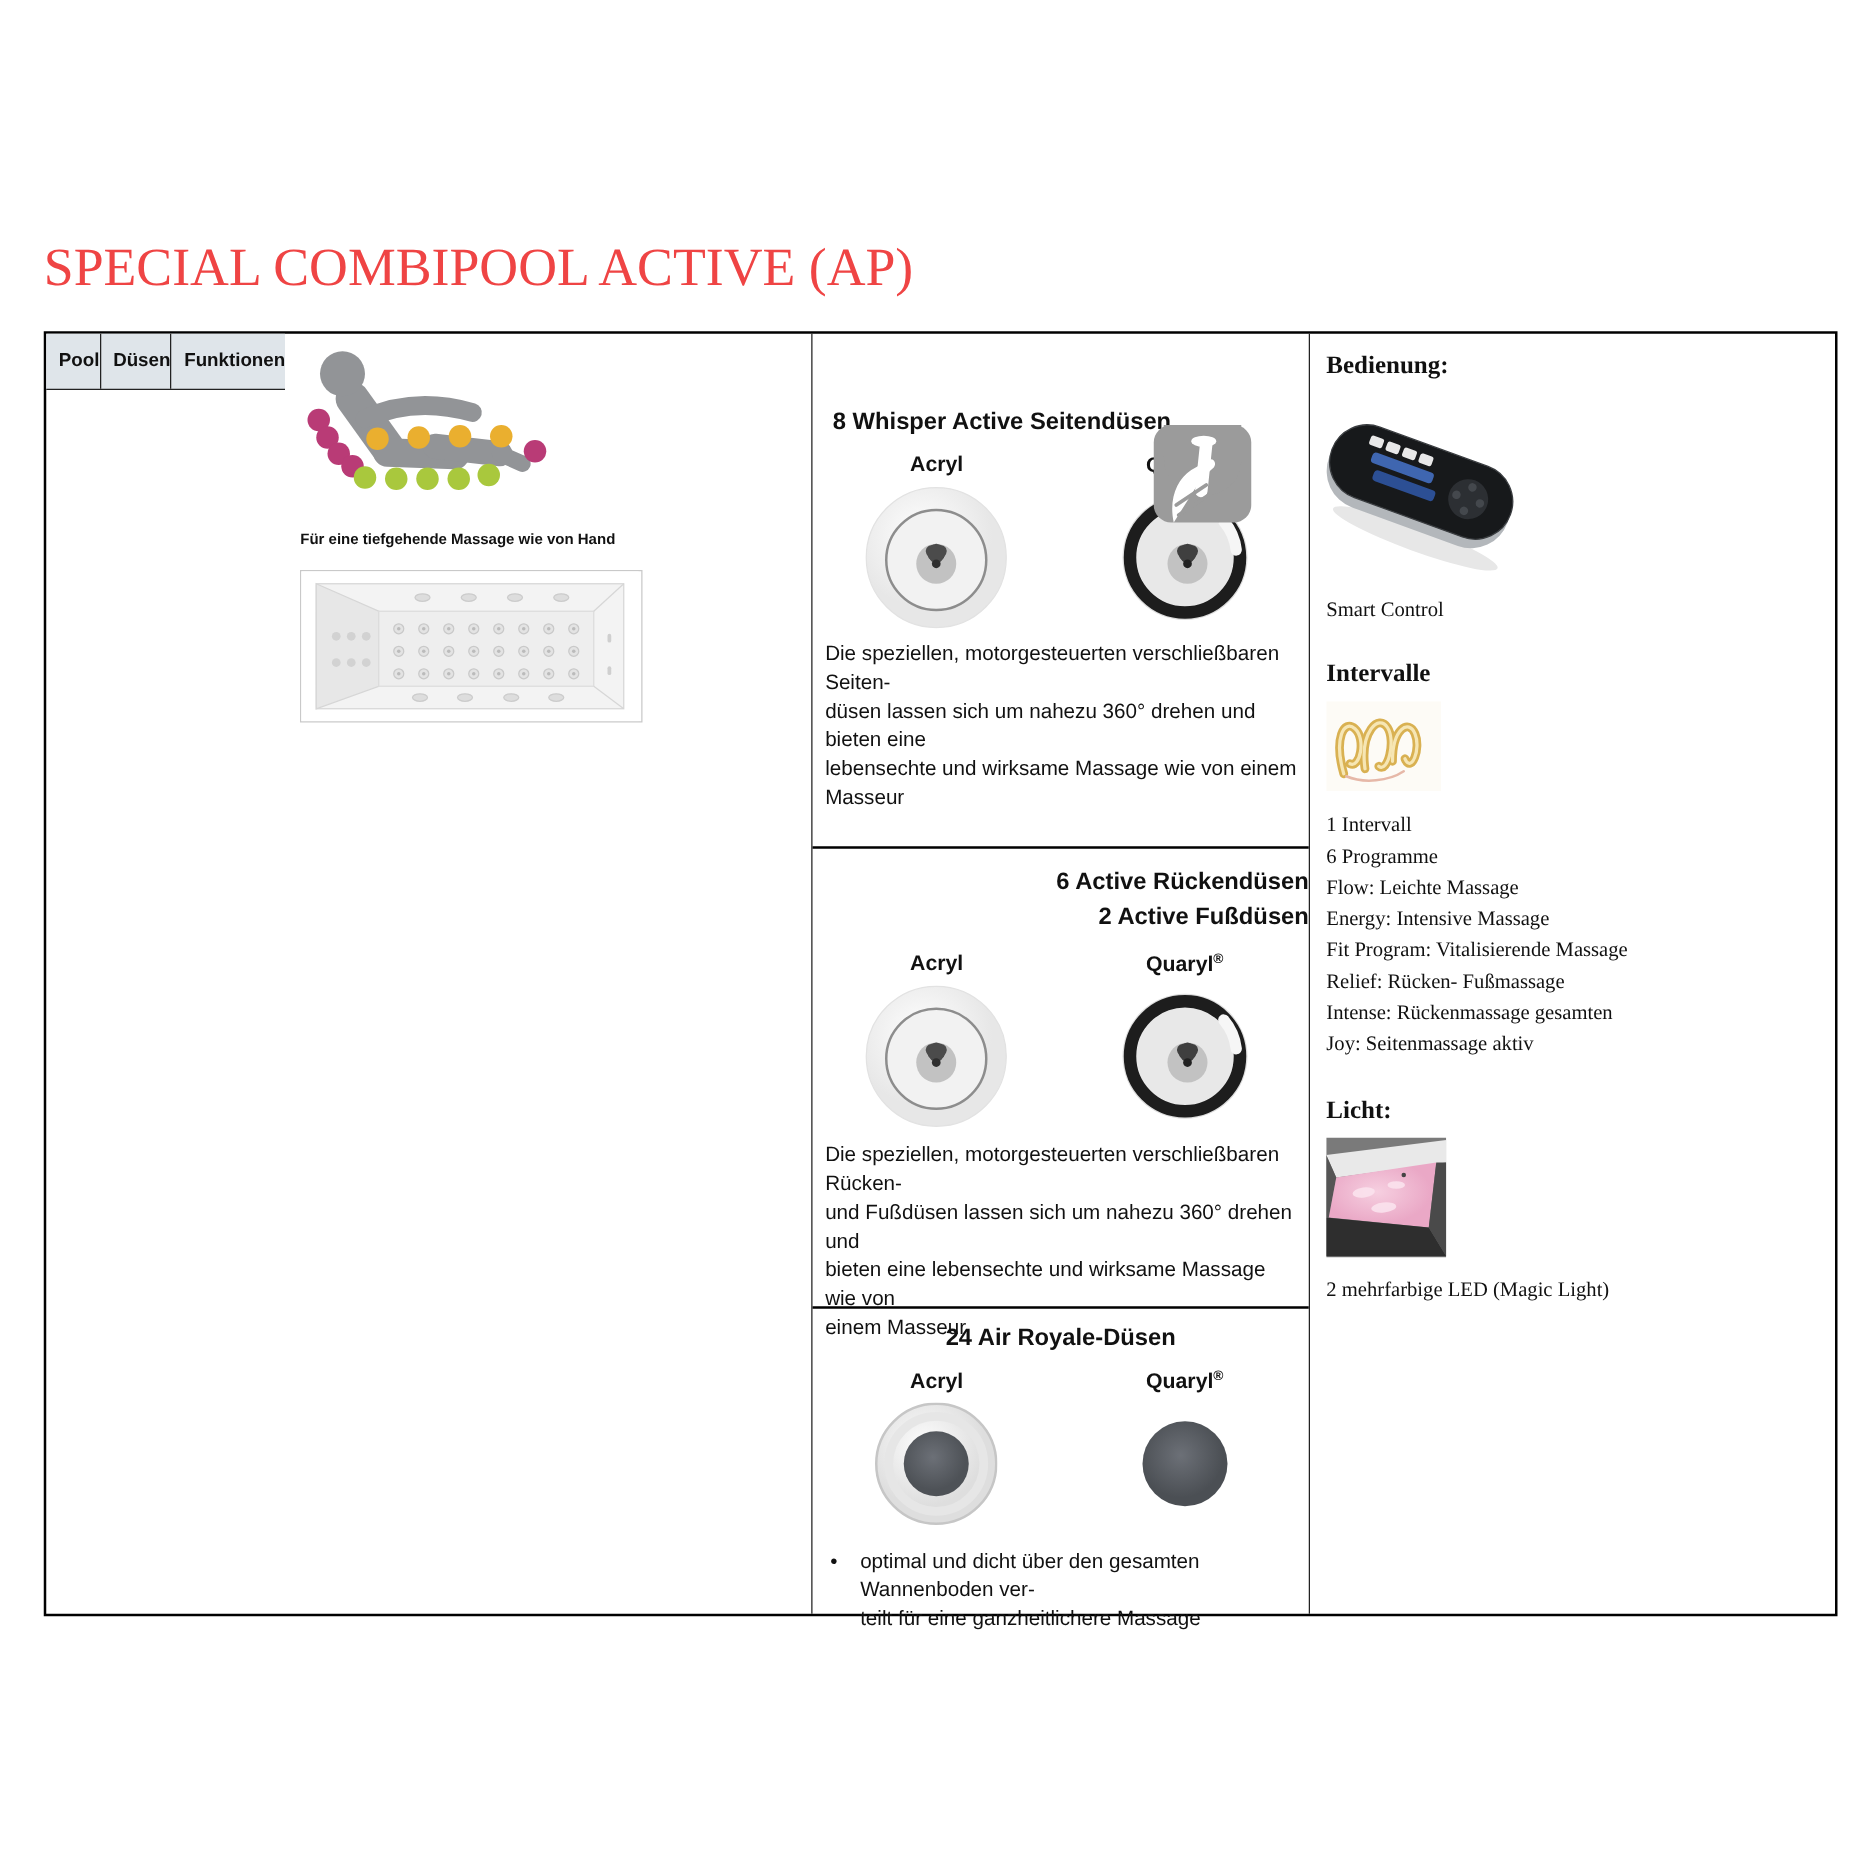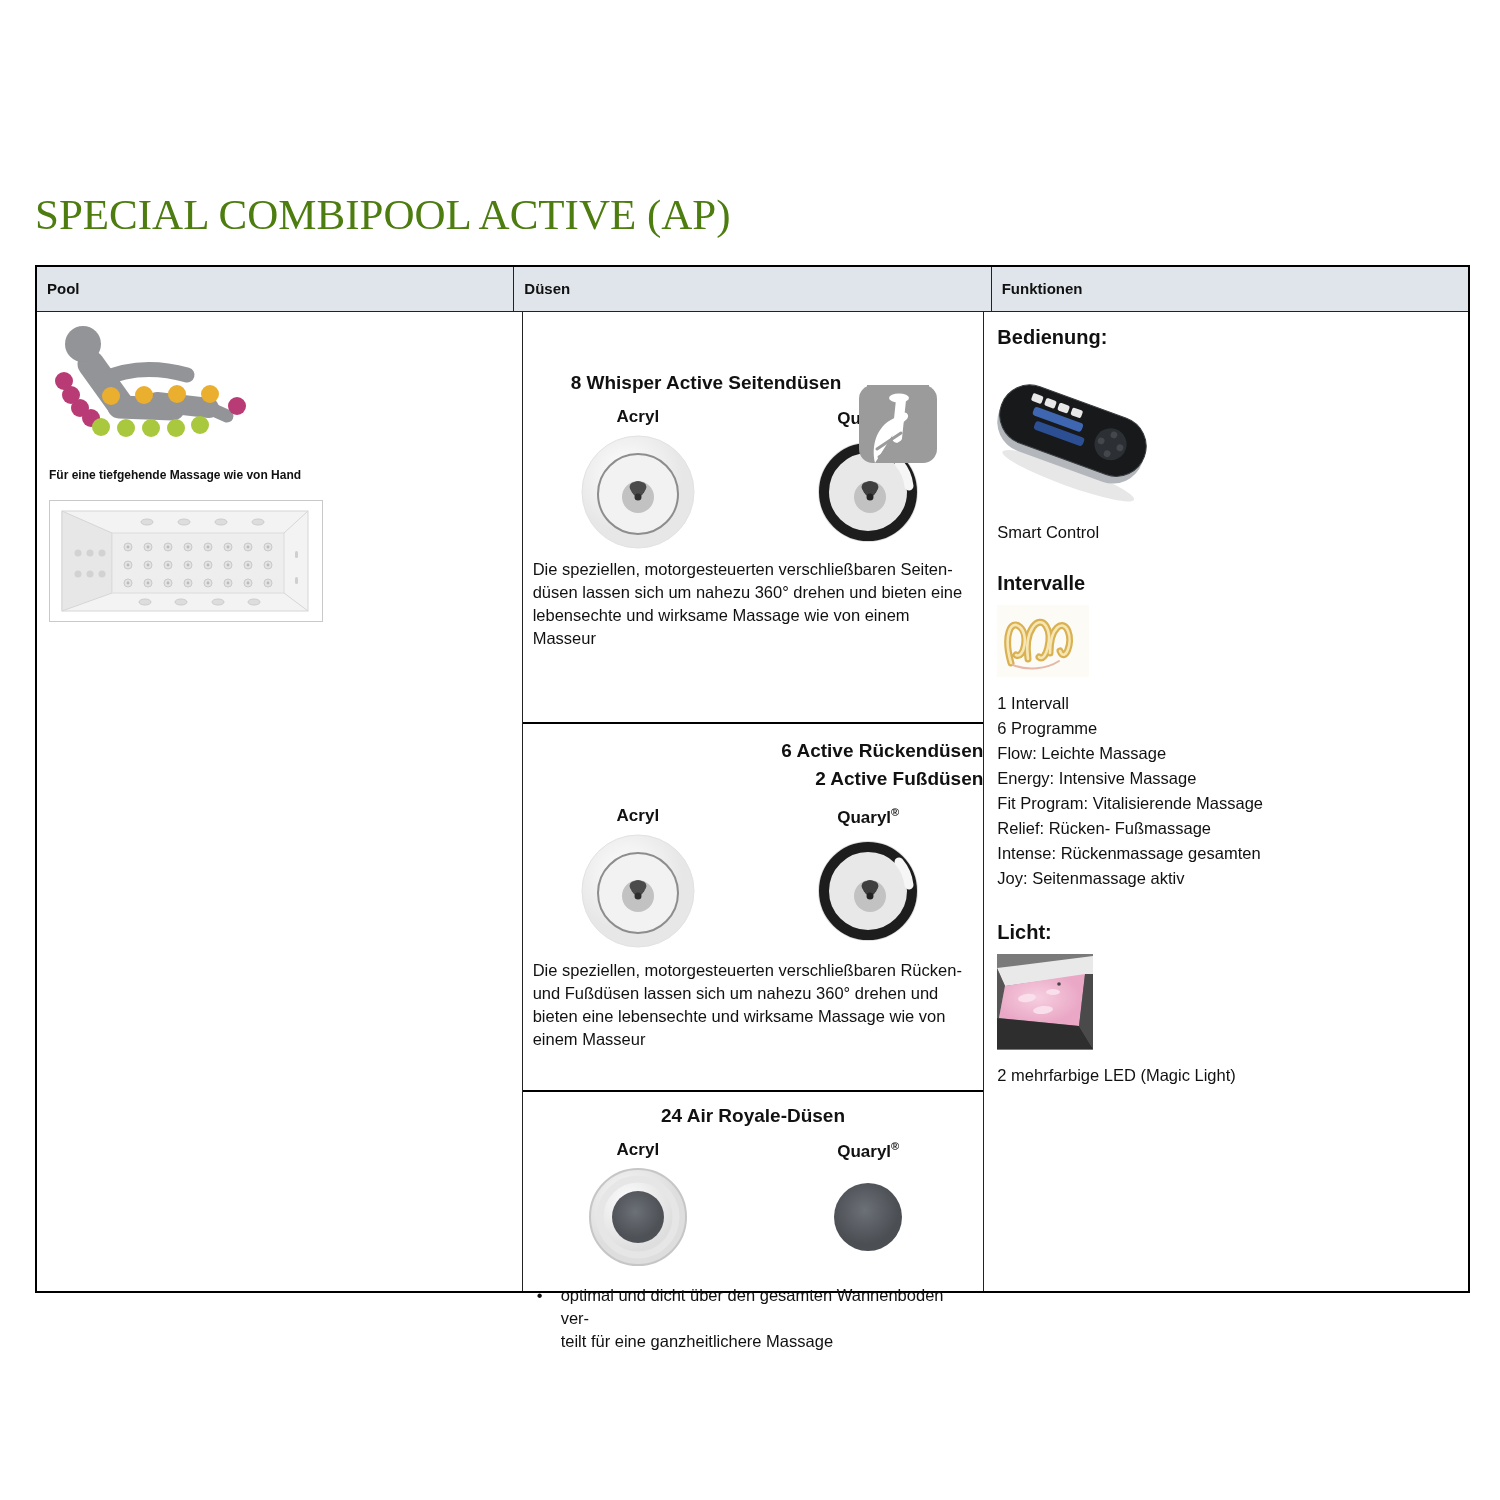--- a/index.html
+++ b/index.html
@@ -1,21 +1,21 @@
 <!DOCTYPE html>
 <html><head>
 <meta charset="utf-8">
 <style>
   html,body{margin:0;padding:0;background:#fff;}
   .page{position:relative;width:1500px;height:1500px;background:#ffffff;
         font-family:"Liberation Sans",sans-serif;color:#111;overflow:hidden;}
   .title{position:absolute;left:35px;top:190px;font-family:"Liberation Serif",serif;
-         font-size:43px;font-weight:400;color:#4d7c0f;letter-spacing:0px;white-space:nowrap;}
+         font-size:43px;font-weight:400;color:#ef4444;letter-spacing:0px;white-space:nowrap;}
   .spec-table{position:absolute;left:35px;top:265px;width:1431px;height:1024px;
-              border:2px solid #000;display:flex;flex-direction:column;}
+              border:2px solid #000;display:flex;}
   .thead{display:flex;height:44px;background:#dfe5ea;border-bottom:1px solid #222;flex:none;}
   .th{flex:1;font-size:15px;font-weight:bold;padding:13px 0 0 10px;box-sizing:border-box;}
   .th + .th{border-left:1px solid #222;}
   .tbody{display:flex;flex:1;min-height:0;}
   .col{flex:1;box-sizing:border-box;position:relative;min-width:0;}
   .col + .col{border-left:1px solid #222;}
   .pool-col{padding:12px 12px 0 12px;}
   .pool-caption{font-size:12px;font-weight:bold;margin-top:12px;}
   .tub-frame{margin-top:18px;width:272px;border:1px solid #c9c9c9;background:#fff;line-height:0;}
   .duesen-section{box-sizing:border-box;position:relative;}
@@ -30,21 +30,21 @@
   .mat-row{display:flex;margin-top:13px;}
   .mat-cell{flex:1;text-align:center;font-size:17px;font-weight:bold;}
   .mat-cell sup{font-size:11px;}
   .img-row{display:flex;align-items:center;margin-top:6px;}
   .img-cell{flex:1;display:flex;justify-content:center;align-items:center;line-height:0;}
   .desc{font-size:16.5px;line-height:23px;white-space:pre-line;padding:0 8px 0 10px;margin-top:9px;}
   .s2 .desc{margin-top:11px;}
   .bullet-row{display:flex;padding:0 8px 0 10px;margin-top:18px;font-size:16.5px;line-height:23px;}
   .bullet-marker{width:24px;flex:none;padding-left:4px;}
   .bullet-text{white-space:pre-line;}
-  .fn-col{padding:10px 10px 0 13px;}
+  .fn-col{padding:10px 10px 0 13px;font-family:Liberation Serif, serif;}
   .fn-h{font-size:20px;font-weight:bold;margin-top:4px;}
   .fn-remote{margin-top:10px;line-height:0;}
   .fn-text{font-size:16.5px;margin-top:16px;}
   .fn-h2{font-size:20px;font-weight:bold;margin-top:30px;}
   .squiggle-wrap{margin-top:10px;line-height:0;}
   .programs{margin-top:14px;font-size:16.5px;line-height:25px;}
   .licht-wrap{margin-top:10px;line-height:0;}
   .licht-caption{font-size:16.5px;margin-top:16px;}
 </style>
 </head>

